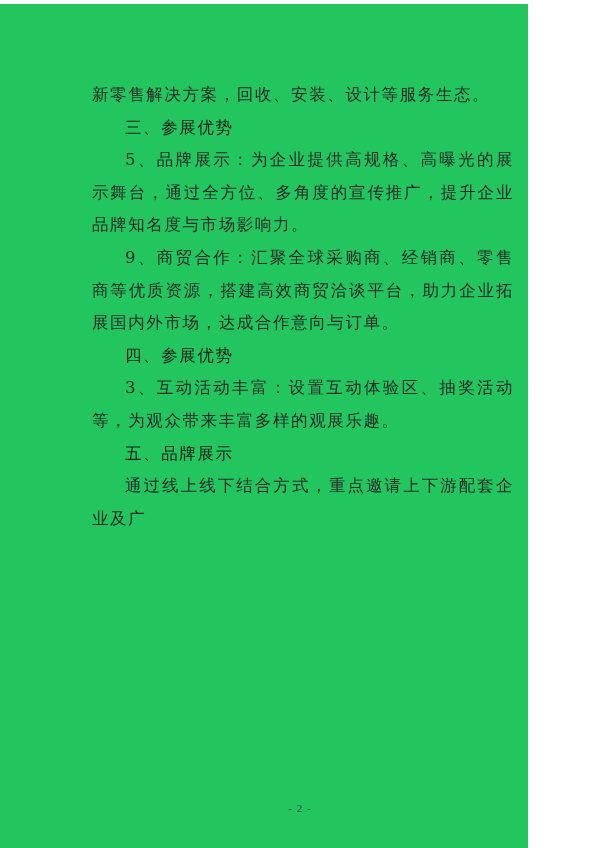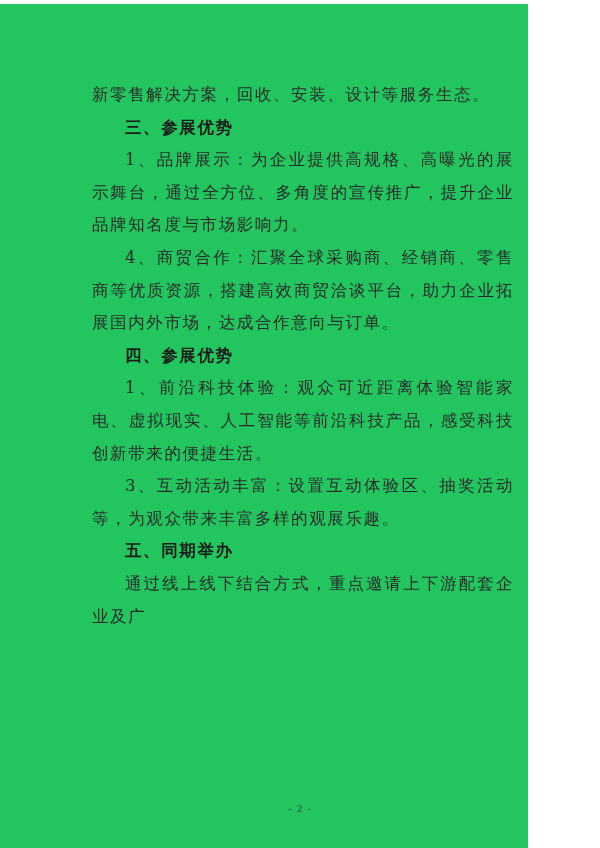--- a/index.html
+++ b/index.html
@@ -10,36 +10,35 @@
   .content {
     position: absolute; left: 92px; top: 75px; width: 422px;
     font-family: "DejaVu Serif", "Liberation Serif", serif;
     font-size: 16.5px; color: #2a2a2a;
     line-height: 32.6px;
     letter-spacing: 1.6px;
     text-align: justify;
   }
   .content p { margin: 0; }
   .para { text-indent: 2em; }
-  .heading { text-indent: 2em; font-weight: bold; color: #1a1a1a; }
+  .heading { text-indent: 2em; font-weight: normal; color: #1a1a1a; }
   .page-number {
     position: absolute; left: 0; width: 600px; top: 840px; transform: translateY(-42px);
     text-align: center; font-family: "Liberation Serif", serif; font-size: 11px; color: #444;
     letter-spacing: 1px;
   }
 </style>
 </head>
 <body>
 
 <div class="page">
   <div class="content">
     <p class="cont">新零售解决方案，回收、安装、设计等服务生态。</p>
     <p class="heading">三、参展优势</p>
-    <p class="para">1、品牌展示：为企业提供高规格、高曝光的展示舞台，通过全方位、多角度的宣传推广，提升企业品牌知名度与市场影响力。</p>
-    <p class="para">4、商贸合作：汇聚全球采购商、经销商、零售商等优质资源，搭建高效商贸洽谈平台，助力企业拓展国内外市场，达成合作意向与订单。</p>
+    <p class="para">5、品牌展示：为企业提供高规格、高曝光的展示舞台，通过全方位、多角度的宣传推广，提升企业品牌知名度与市场影响力。</p>
+    <p class="para">9、商贸合作：汇聚全球采购商、经销商、零售商等优质资源，搭建高效商贸洽谈平台，助力企业拓展国内外市场，达成合作意向与订单。</p>
     <p class="heading">四、参展优势</p>
-    <p class="para">1、前沿科技体验：观众可近距离体验智能家电、虚拟现实、人工智能等前沿科技产品，感受科技创新带来的便捷生活。</p>
     <p class="para">3、互动活动丰富：设置互动体验区、抽奖活动等，为观众带来丰富多样的观展乐趣。</p>
-    <p class="heading">五、同期举办</p>
+    <p class="heading">五、品牌展示</p>
     <p class="para">通过线上线下结合方式，重点邀请上下游配套企业及广</p>
   </div>
   <div class="page-number">- 2 -</div>
 </div>
 
 </body></html>

